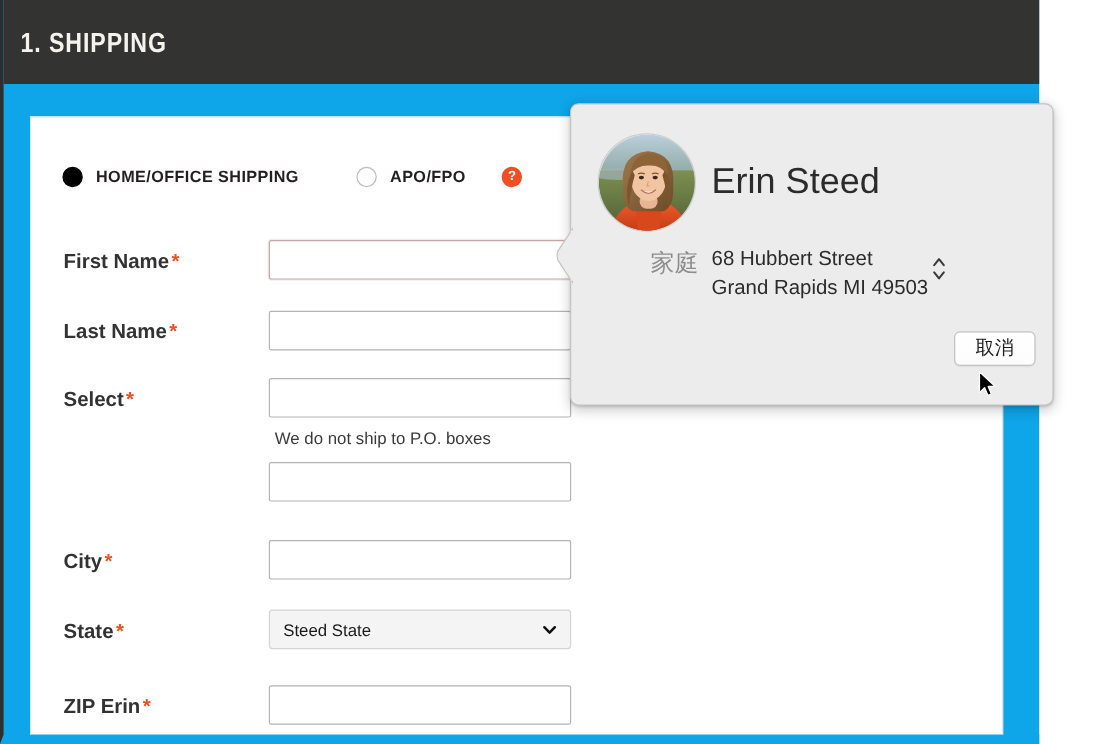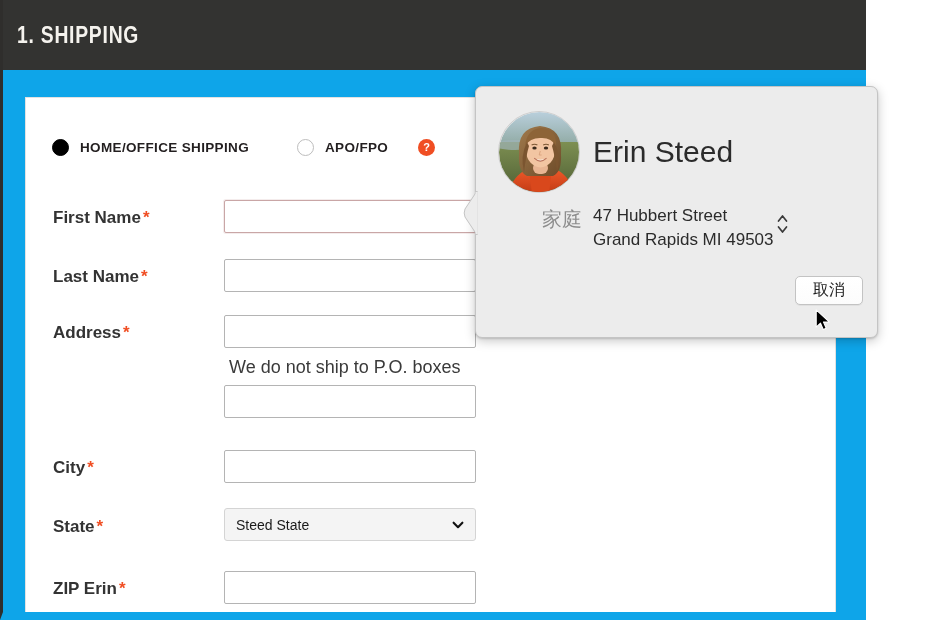--- a/index.html
+++ b/index.html
@@ -162,21 +162,21 @@
     padding: 0 8px;
     outline: none;
   }
   .text-input.focused {
     border-color: #c9a6a6;
     box-shadow: 0 0 0 1px rgba(210,180,180,0.25);
   }
   .helper-note {
     position: absolute;
     left: 203px;
-    font-size: 18px;
+    font-size: 14px;
     color: #3a3a3a;
     white-space: nowrap;
   }
   .select-input {
     position: absolute;
     left: 198px;
     width: 252px;
     height: 33px;
     background: #f4f4f4;
     border: 1px solid #d4d4d4;
@@ -348,21 +348,21 @@
 
       <div class="form-row" style="top:169px">
         <div class="field-label" style="top:0">
           <span>Last Name</span><span class="req-star">*</span>
         </div>
         <input class="text-input" style="top: -8px;" type="text" placeholder="">
       </div>
 
       <div class="form-row" style="top:225px">
         <div class="field-label" style="top:0">
-          <span>Address</span><span class="req-star">*</span>
+          <span>Select</span><span class="req-star">*</span>
         </div>
         <input class="text-input" style="top: -8px;" type="text" placeholder="">
         <div class="helper-note" style="top:34px">We do not ship to P.O. boxes</div>
       </div>
 
       <div class="form-row" style="top:295px">
         <input class="text-input" style="top: -8px;" type="text" placeholder="">
       </div>
 
       <div class="form-row" style="top:360px">
@@ -453,21 +453,21 @@
           <path d="M35.2 46.2 Q41.4 52 47.5 46.2" stroke="#b8715a" stroke-width="1.1" fill="none"></path>
         </g>
       </svg>
     </div>
 
     <div class="af-name">Erin Steed</div>
 
     <div class="af-addr-kind">家庭</div>
 
     <div class="af-addr-lines">
-      <div>47 Hubbert Street</div>
+      <div>68 Hubbert Street</div>
       <div>Grand Rapids MI 49503</div>
     </div>
 
     <svg class="af-stepper" viewBox="0 0 13 26">
       <path d="M2.5 10 L6.5 5 L10.5 10" fill="none" stroke="#3a3a3a" stroke-width="1.7" stroke-linecap="round" stroke-linejoin="round"></path>
       <path d="M2.5 16 L6.5 21 L10.5 16" fill="none" stroke="#3a3a3a" stroke-width="1.7" stroke-linecap="round" stroke-linejoin="round"></path>
     </svg>
 
     <div class="af-buttons">
       <div class="af-btn cancel">取消</div>

